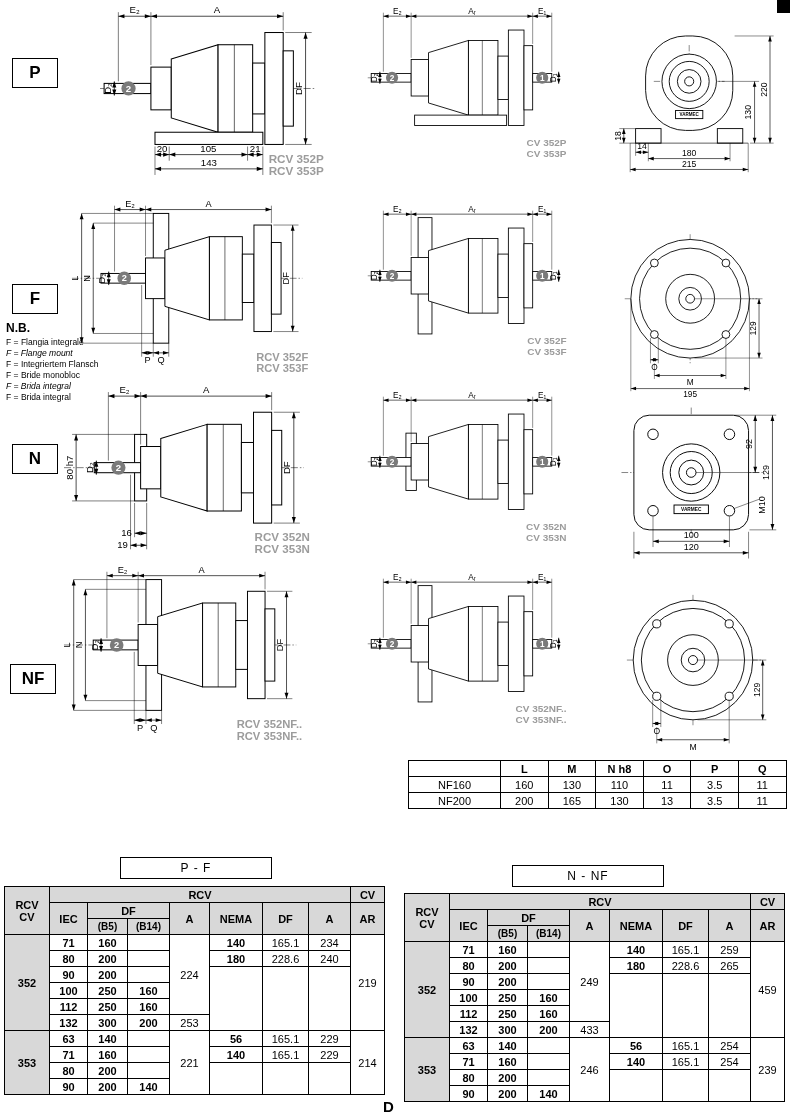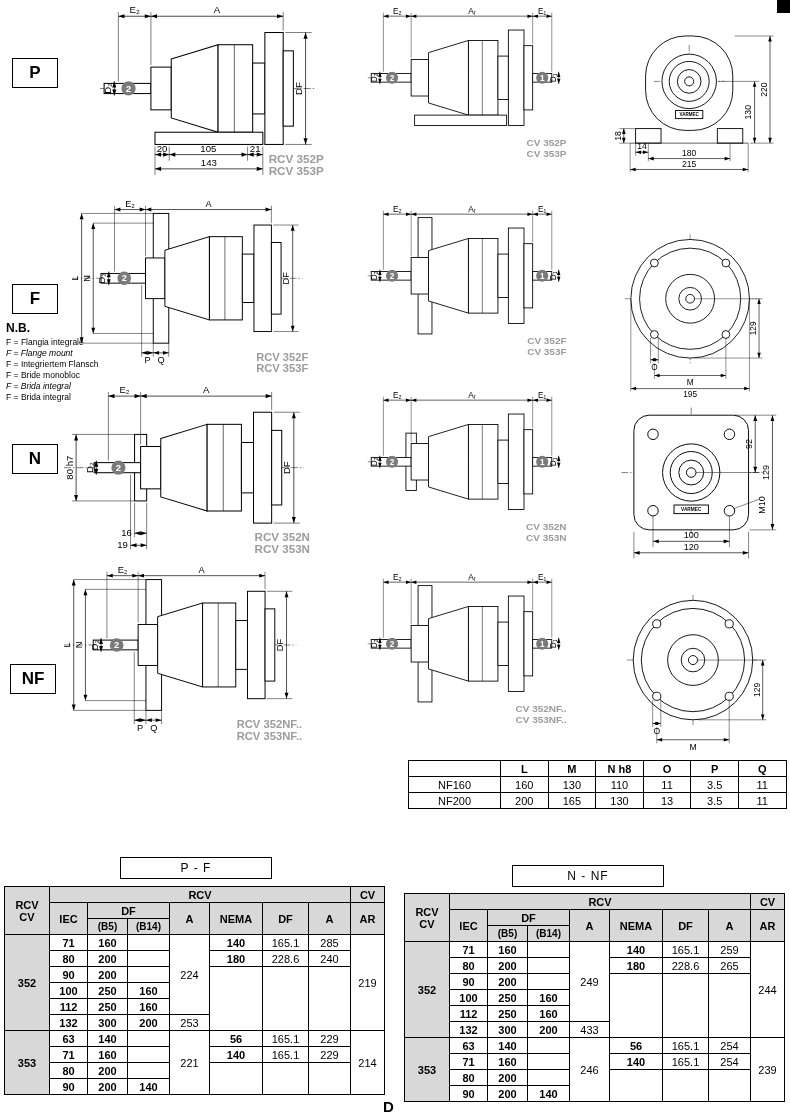--- a/index.html
+++ b/index.html
@@ -790,21 +790,21 @@
             <td class="hd sm">(B14)</td>
           </tr>
           <tr>
             <td class="hd" rowspan="6">352</td>
             <td class="b">71</td>
             <td class="b">160</td>
             <td class="b"></td>
             <td rowspan="5">224</td>
             <td class="b">140</td>
             <td>165.1</td>
-            <td>285</td>
+            <td>234</td>
             <td rowspan="6">219</td>
           </tr>
           <tr>
             <td class="b">80</td>
             <td class="b">200</td>
             <td class="b"></td>
             <td class="b">180</td>
             <td>228.6</td>
             <td>240</td>
           </tr>
@@ -901,21 +901,21 @@
           </tr>
           <tr>
             <td class="hd" rowspan="6">352</td>
             <td class="b">71</td>
             <td class="b">160</td>
             <td class="b"></td>
             <td rowspan="5">249</td>
             <td class="b">140</td>
             <td>165.1</td>
             <td>259</td>
-            <td rowspan="6">244</td>
+            <td rowspan="6">459</td>
           </tr>
           <tr>
             <td class="b">80</td>
             <td class="b">200</td>
             <td class="b"></td>
             <td class="b">180</td>
             <td>228.6</td>
             <td>265</td>
           </tr>
           <tr>

